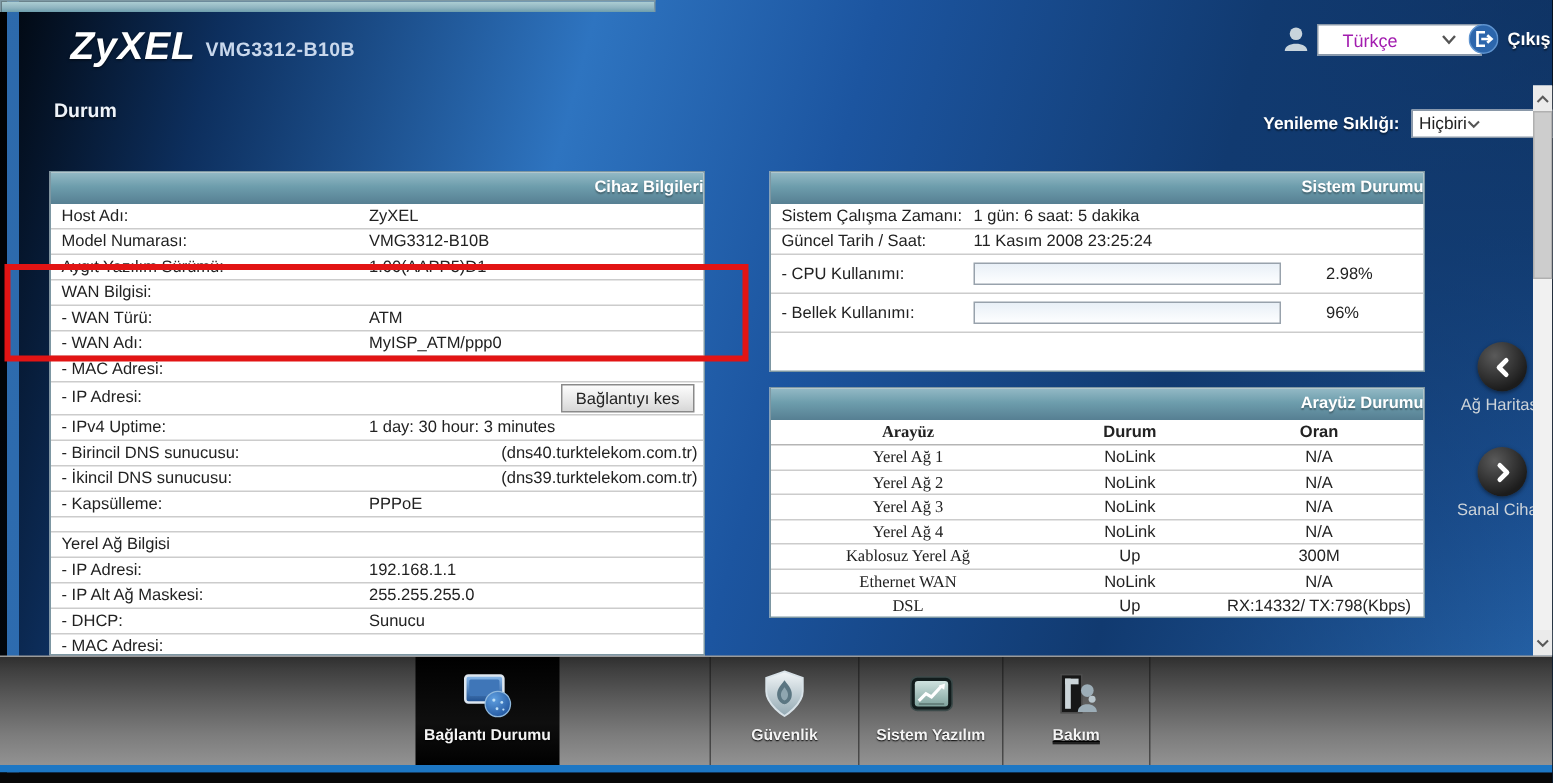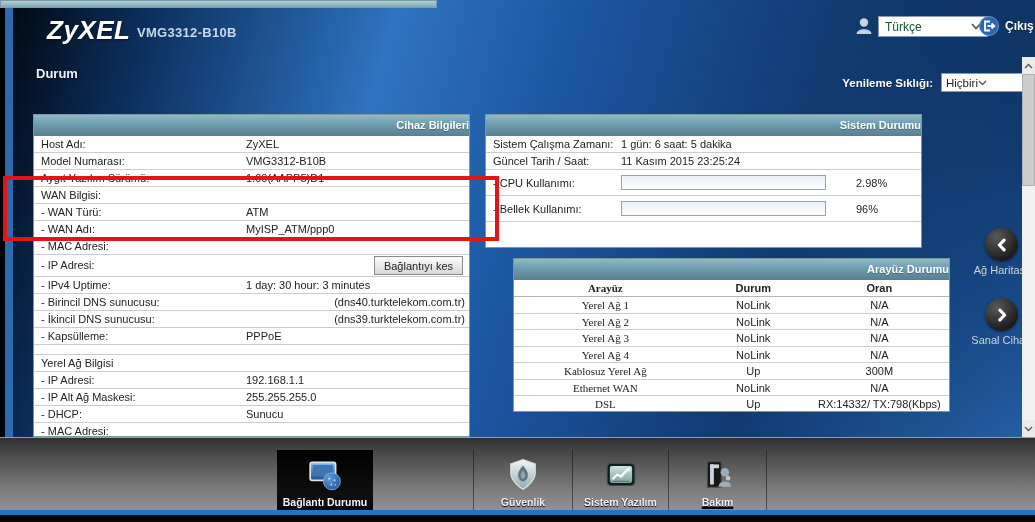--- a/index.html
+++ b/index.html
@@ -9,32 +9,32 @@
     background:
       linear-gradient(90deg, rgba(0,0,0,.85) 0 5px, rgba(47,111,180,.95) 5px 13px, rgba(0,0,0,0) 13px),
       linear-gradient(105deg, #01060d 0%, #0d2f5e 13%, #2e74c0 34%, #1c55a0 50%, #113a70 72%, rgba(14,47,92,0) 100%),
       linear-gradient(180deg, #0e2f5c 0%, #123b70 30%, #1d5396 65%, #2e72ba 100%);
   }
 
   
   .brand { position:absolute; left:47px; top:15px; color:#fff; font-size:26px; font-weight:bold; font-style:italic; letter-spacing:.5px; text-shadow:0 1px 2px rgba(0,0,0,.6); }
   .model { position:absolute; left:137px; top:25px; color:#c9d8ec; font-size:13px; font-weight:bold; letter-spacing:.3px; }
   .person-ico { position:absolute; left:853px; top:15px; width:22px; height:22px; }
-  .lang-select { position:absolute; left:878px; top:16px; width:110px; height:21px; background:#fff; border:1px solid #8a98a8; display:flex; align-items:center; justify-content:space-between; padding:0 6px; font-size:12px; color:#14532d; cursor:default; }
+  .lang-select { position:absolute; left:878px; top:16px; width:110px; height:21px; background:#fff; border:1px solid #8a98a8; display:flex; align-items:center; justify-content:space-between; padding:0 16px; font-size:12px; color:#a21caf; cursor:default; }
   .logout { position:absolute; left:979px; top:16px; display:flex; align-items:center; gap:6px; cursor:pointer; }
   .logout-label { color:#fff; font-size:12px; font-weight:bold; text-shadow:0 1px 1px rgba(0,0,0,.5); }
   .page-title { position:absolute; left:36px; top:66px; color:#eef3f9; font-size:13px; font-weight:bold; text-shadow:0 1px 1px rgba(0,0,0,.5); }
   .refresh-label { position:absolute; right:102px; top:77px; color:#fff; font-size:11.5px; font-weight:bold; text-shadow:0 1px 1px rgba(0,0,0,.4); }
   .refresh-select { position:absolute; left:941px; top:73px; width:96px; height:19px; background:#fff; border:1px solid #8a98a8; display:flex; align-items:center; justify-content:flex-start; padding:0 4px; font-size:11.5px; color:#222; }
 
   
   .panel { position:absolute; background:#fff; border:1px solid #7d97a2; z-index:10; overflow:hidden; }
   .panel-hd { height:21px; line-height:21px; padding-left:7px; color:#fff; font-size:11px; font-weight:bold; background:linear-gradient(180deg,#93b9c5 0%,#6d9dac 45%,#567f92 100%); text-shadow:0 1px 1px rgba(0,0,0,.3);text-align:right; }
   .p-device { left:33px; top:114px; width:437px; height:323px; }
-  .p-system { left:485px; top:114px; width:437px; height:134px; }
+  .p-system { left:513px; top:114px; width:437px; height:134px; }
   .p-iface  { left:513px; top:258px; width:437px; height:154px; }
   .p-peek   { left:513px; top:429px; width:437px; height:8px; background:linear-gradient(180deg,#aecfd4 0%,#8fb4c0 60%,#6d9dac 100%); border:1px solid #7d97a2; border-bottom:none; z-index:10; }
 
   .drow { position:relative; height:17px; line-height:16px; border-bottom:1px solid #ccc; font-size:11px; color:#222; }
   .drow.spacer { height:10px; }
   .drow.has-btn { height:22px; line-height:21px; }
   .dlabel { position:absolute; left:7px; white-space:nowrap; }
   .dvalue { position:absolute; left:212px; white-space:nowrap; }
   .dvalue.right { left:auto; right:4px; }
   .disconnect-btn { position:absolute; right:6px; top:1px; height:19px; padding:0 9px; font-size:11px; font-family:inherit; color:#222; background:linear-gradient(180deg,#fdfdfd,#e3e3e3 70%,#d7d7d7); border:1px solid #8a8a8a; cursor:pointer; }
@@ -59,21 +59,21 @@
 
   
   .scrollbar { position:absolute; left:1022px; top:57px; width:13px; height:380px; background:#f1f1f1; z-index:12; }
   .sb-btn { position:absolute; left:0; width:13px; height:17px; background:#ebebeb; display:flex; align-items:center; justify-content:center; cursor:pointer; }
   .sb-up { top:0; } .sb-down { bottom:0; }
   .sb-thumb { position:absolute; left:0; top:17px; width:13px; height:112px; background:#cdcdcd; border:1px solid #b0b0b0; cursor:pointer; }
 
   
   .bottom-nav { position:absolute; left:0; top:437px; width:1035px; height:73px; z-index:20; border-top:1px solid #9b9b9b;
     background:linear-gradient(180deg,#2f2f2f 0%,#3f3f3f 12%,#5a5a5a 38%,#7c7c7c 72%,#929292 100%); }
-  .nav-item { position:absolute; top:12px; height:73px; display:flex; flex-direction:column; align-items:center; justify-content:flex-start; padding-top:6px; cursor:pointer; border-left:1px solid rgba(20,20,20,.55); }
+  .nav-item { position:absolute; top:0; height:73px; display:flex; flex-direction:column; align-items:center; justify-content:flex-start; padding-top:6px; cursor:pointer; border-left:1px solid rgba(20,20,20,.55); }
   .nav-item.first { border-left:none; }
   .nav-item.last-sep { border-right:1px solid rgba(20,20,20,.55);text-decoration:underline; }
   .nav-item.active { background:linear-gradient(180deg,#000 0%,#0f0f0f 60%,#000 100%); }
   .nav-ico { width:38px; height:38px; display:flex; align-items:center; justify-content:center; }
   .nav-label { margin-top:2px; color:#f4f4f4; font-size:10.5px; font-weight:bold; white-space:nowrap; text-shadow:0 1px 1px #000; }
 
   .footer-blue { position:absolute; left:0; top:510px; width:1035px; height:5px; z-index:21; }
   .footer-black { position:absolute; left:0; top:515px; width:1035px; height:7px; background:#070707; z-index:21; }
 
   
@@ -205,21 +205,21 @@
 
   <div class="panel p-system">
     <div class="panel-hd">Sistem Durumu</div>
     <div>
         <div class="srow">
           <span class="slabel">Sistem Çalışma Zamanı:</span>
           <span class="svalue">1 gün: 6 saat: 5 dakika</span>
         </div>
         <div class="srow">
           <span class="slabel">Güncel Tarih / Saat:</span>
-          <span class="svalue">11 Kasım 2015 23:25:24</span>
+          <span class="svalue">11 Kasım 2008 23:25:24</span>
         </div>
         <div class="mrow">
           <span class="mlabel">- CPU Kullanımı:</span>
           <span class="meter"><span class="meter-fill" style="width: 2.98%; background: linear-gradient(rgb(122, 160, 216) 0%, rgb(45, 97, 176) 40%, rgb(30, 79, 158) 100%);"></span></span>
           <span class="mpct">2.98%</span>
         </div>
         <div class="mrow">
           <span class="mlabel">- Bellek Kullanımı:</span>
           <span class="meter"><span class="meter-fill" style="width: 96%; background: linear-gradient(rgb(122, 160, 216) 0%, rgb(45, 97, 176) 40%, rgb(30, 79, 158) 100%);"></span></span>
           <span class="mpct">96%</span>

